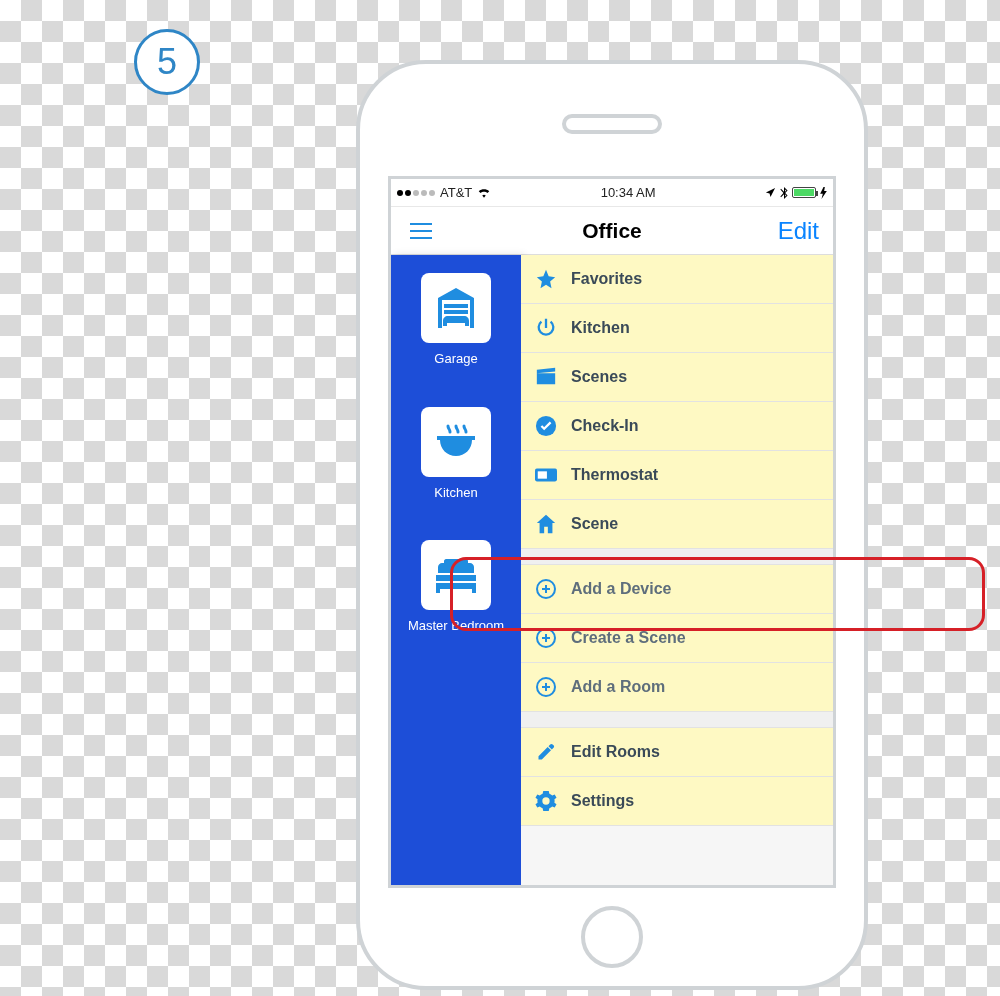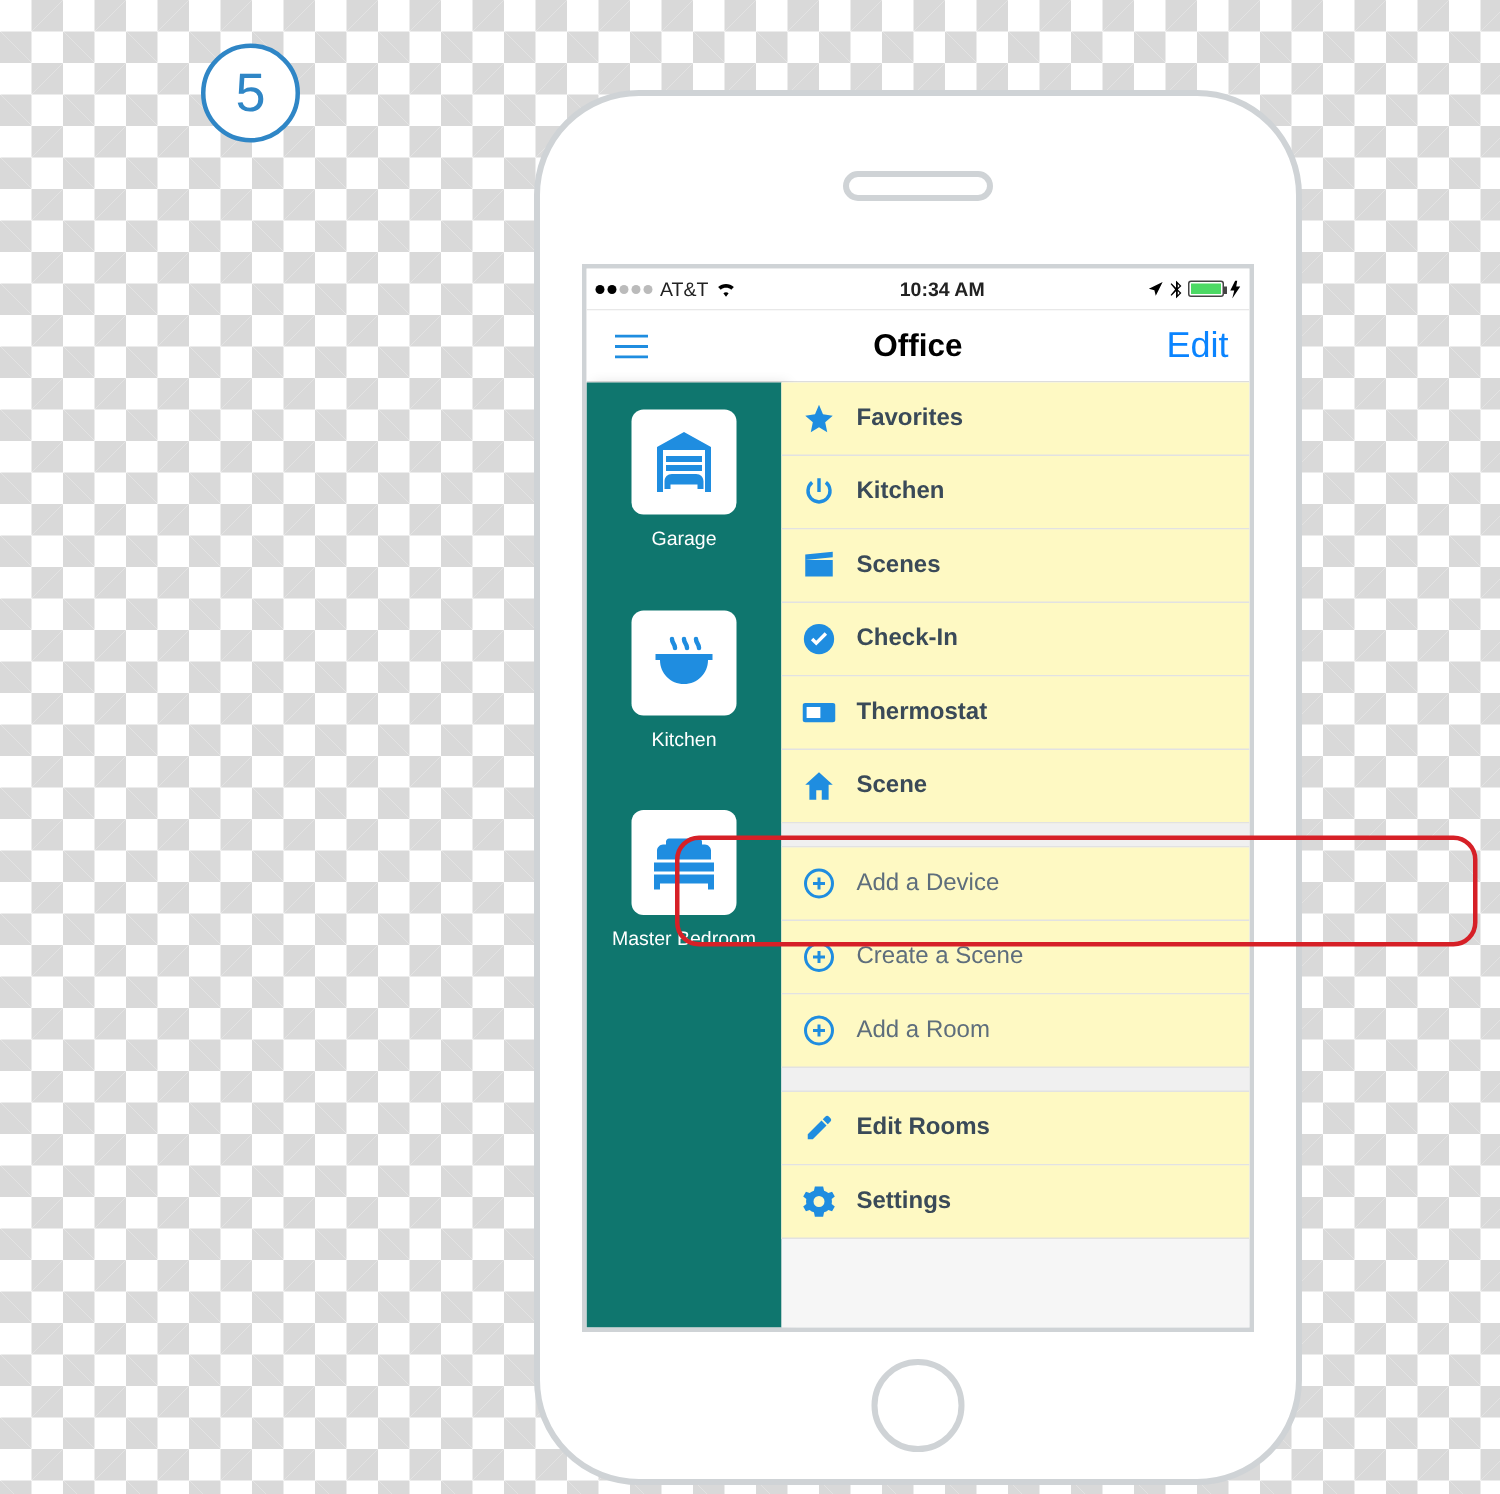--- a/index.html
+++ b/index.html
@@ -65,56 +65,56 @@
     background: #fff;
     display: flex; align-items: center;
     font-size: 13px; color: #222;
     padding: 0 6px;
     border-bottom: 1px solid #e8e8e8;
   }
   .sb-left { display: flex; align-items: center; gap: 5px; }
   .sb-dots { display: flex; gap: 2px; }
   .sb-dots span { width: 6px; height: 6px; border-radius: 50%; background: #bbb; }
   .sb-dots span.on { background: #000; }
-  .sb-center { flex: 1; text-align: center; font-weight: 700; }
+  .sb-center { flex: 1; text-align: center; font-weight: 400; }
   .sb-right { display: flex; align-items: center; gap: 4px; }
   .battery { width: 24px; height: 11px; border: 1px solid #444; border-radius: 2px; position: relative; }
   .battery::after { content:''; position:absolute; right:-3px; top:3px; width:2px; height:5px; background:#444; }
   .battery .fill { position:absolute; left:1px; top:1px; bottom:1px; width: 90%; background:#4cd964; }
 
   .navhdr {
     height: 48px; background: #fff;
     display: flex; align-items: center;
     border-bottom: 1px solid #ddd;
     position: relative;
   }
   .hamburger { width: 60px; display:flex; align-items:center; justify-content:center; }
   .hamburger svg { width: 22px; height: 16px; }
   .hdr-title { position:absolute; left:0; right:0; text-align:center; font-weight: 700; font-size: 21px; color:#000; pointer-events:none; }
   .hdr-edit { margin-left:auto; padding-right:14px; color:#0a84ff; font-size:24px; }
 
   .body { position: relative; height: calc(100% - 28px - 48px); }
   .sidebar {
     position: absolute; left: 0; top: 0; bottom: 0; width: 130px;
-    background: #0f766e;
+    background: #1d4ed8;
     box-shadow: 4px 0 8px rgba(0,0,0,.12);
     padding-top: 18px;
   }
   .sb-item { display:flex; flex-direction:column; align-items:center; margin-bottom: 40px; }
   .tile { width: 70px; height: 70px; background:#fff; border-radius: 8px; display:flex; align-items:center; justify-content:center; }
   .tile svg { width: 44px; height: 44px; }
   .sb-label { color: #fff; font-size: 13px; margin-top: 8px; text-align:center; width: 100px; line-height: 1.2; }
 
   .menu { position:absolute; left:130px; right:0; top:0; bottom:0; background:#f6f6f6; }
   .menu ul { list-style:none; }
   .menu li { height: 49px; display:flex; align-items:center; padding-left: 14px; gap: 14px;
              border-bottom: 1px solid #e2e2e2; background:#fef9c3; }
   .menu li .ico { width: 22px; height: 22px; display:flex; align-items:center; justify-content:center; color:#1f8de0; }
   .menu li .lbl { font-size: 16px; font-weight: 600; color: #3a4a58; }
-  .menu li.light .lbl { font-weight: 400; color:#5e6e7c; }
+  .menu li.light .lbl { font-weight: 700; color:#5e6e7c; }
   .spacer { height: 16px; border-bottom: 1px solid #e2e2e2; background:#f0f0f0; }
   .plus-circle { width:20px; height:20px; border:2px solid #1f8de0; border-radius:50%; position:relative; }
   .plus-circle::before, .plus-circle::after { content:''; position:absolute; background:#1f8de0; }
   .plus-circle::before { left:4px; right:4px; top:50%; height:2px; transform:translateY(-50%); }
   .plus-circle::after  { top:4px; bottom:4px; left:50%; width:2px; transform:translateX(-50%); }
 
   .callout {
     position: absolute;
     border: 3px solid #d62027;
     border-radius: 16px;

